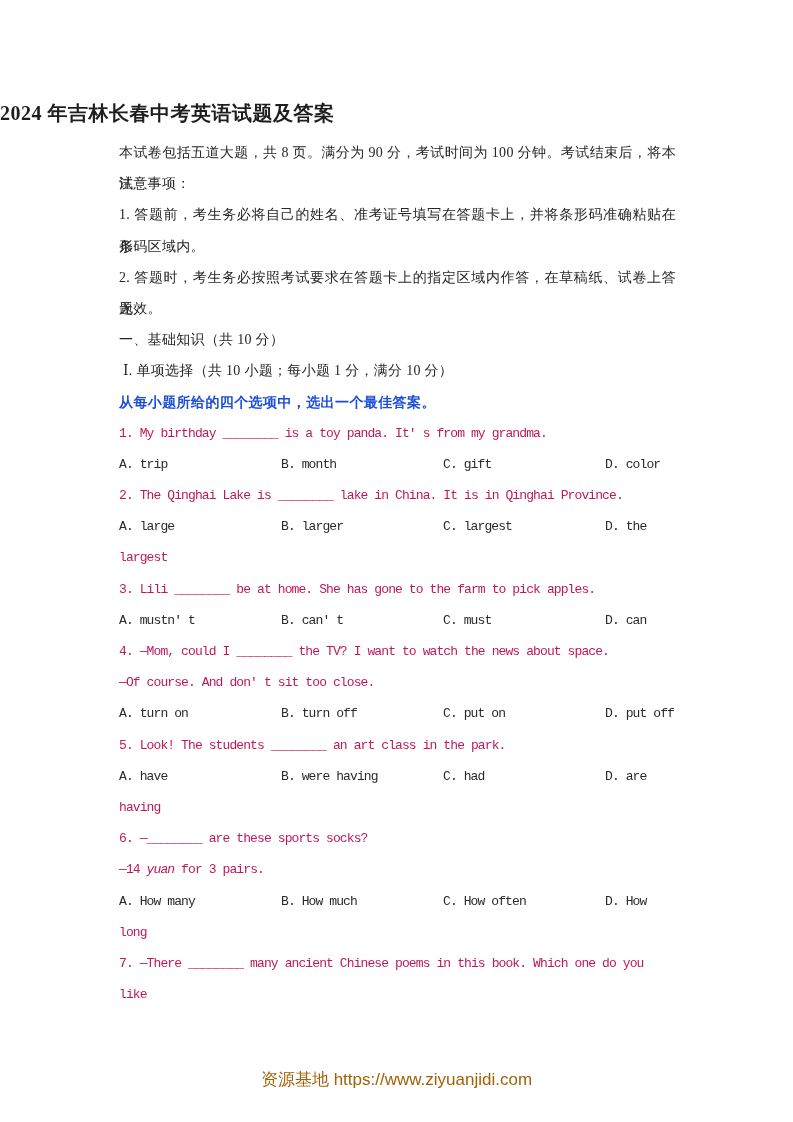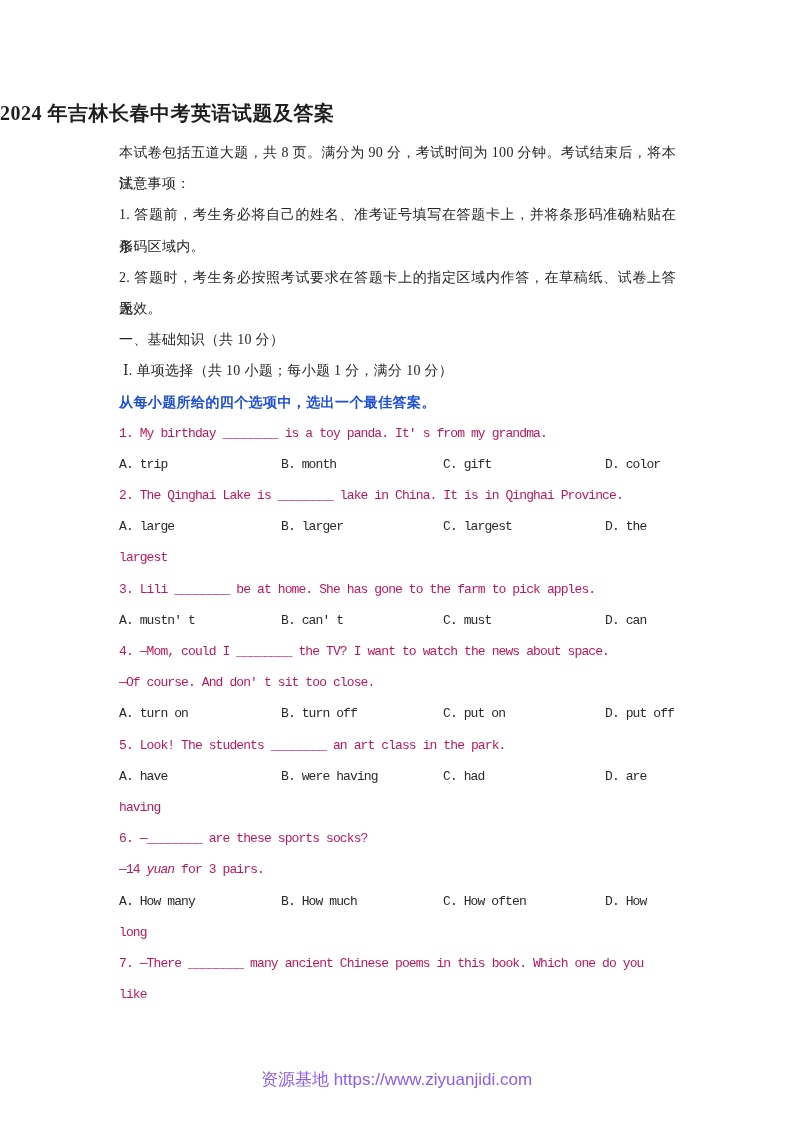--- a/index.html
+++ b/index.html
@@ -32,21 +32,21 @@
   }
   .opts{position:relative;}
   .opt{
     position:absolute;top:0;height:31.2px;line-height:31.2px;
     font-family:"Liberation Mono","DejaVu Sans Mono",monospace;
     font-size:13px;color:#2a2a2a;letter-spacing:-0.9px;white-space:nowrap;
   }
   .opt-a{left:0;} .opt-b{left:162px;} .opt-c{left:324px;} .opt-d{left:486px;}
   .footer{
     position:absolute;top:1066px;left:0;width:793px;height:28px;line-height:28px;
-    text-align:center;color:#8b5cf6;font-size:17px;
+    text-align:center;color:#a16207;font-size:17px;
     font-family:"Liberation Sans","DejaVu Sans",sans-serif;
   }
   em.it{font-style:italic;}
 </style>
 </head>
 <body>
 
 <div class="page-title">2024 年吉林长春中考英语试题及答案</div>
 
 <div class="content">

